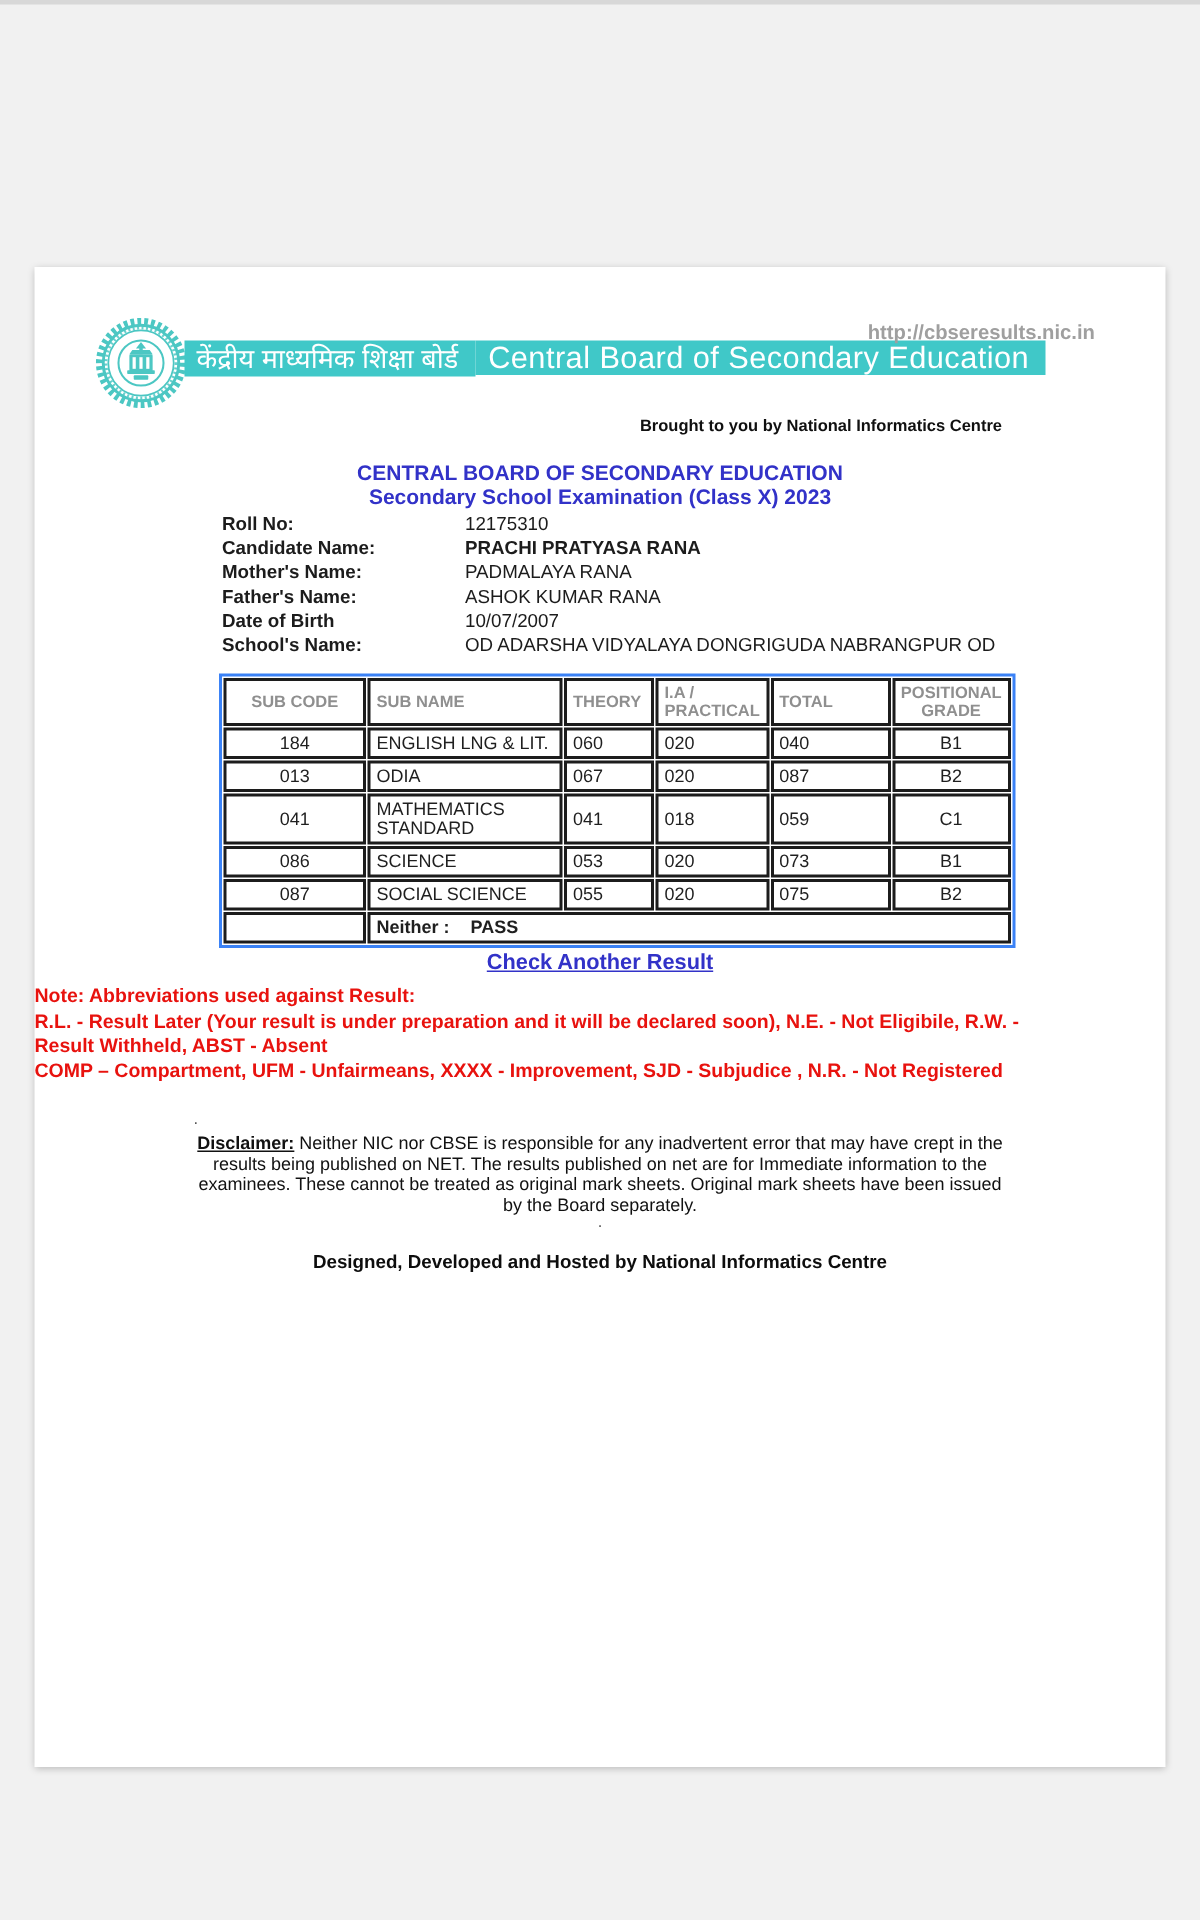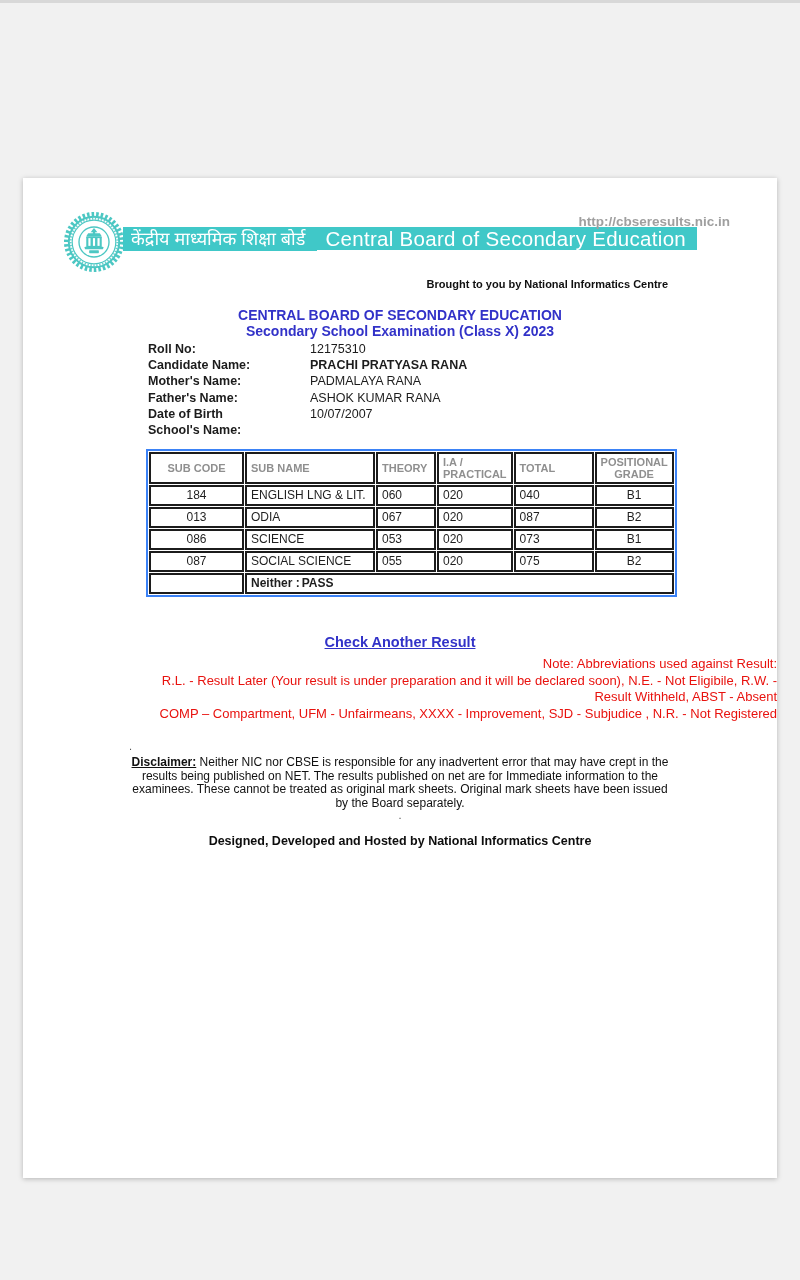--- a/index.html
+++ b/index.html
@@ -52,25 +52,25 @@
   }
   table.marks td { font-size:12px; color:#1f1f1f; line-height:13px; height:18px; }
   .c0 { width:95px; text-align:center; }
   .c1 { width:130px; text-align:left; }
   .c2 { width:60px; text-align:left; }
   .c3 { width:70px; text-align:left; }
   .c4 { width:80px; text-align:left; }
   .c5 { width:72px; text-align:center; }
   td.result-cell { color:#9a9a9a; font-weight:bold; font-size:12.5px; height:21px; }
   td.result-blank { height:21px; }
-  .result-value { margin-left:2px; }
+  .result-value { margin-left:14px; }
   
   .check-link-wrap { position:absolute; top:455px; left:0; width:100%; text-align:center; }
   .check-link { color:var(--blue); font-size:14.5px; font-weight:bold; text-decoration:underline; }
-  .notes { position:absolute; top:478px; left:0; width:100%; text-align:right; color:var(--red); font-weight:normal; font-size:13px; line-height:16.6px;padding-left:35px; }
+  .notes { position:absolute; top:478px; left:0; width:100%; text-align:left; color:var(--red); font-weight:bold; font-size:13px; line-height:16.6px; }
   
   .stray-dot-1 { position:absolute; top:562px; left:106px; font-size:11px; color:#555; }
   .disclaimer { position:absolute; top:578px; left:50%; transform:translateX(-50%); width:548px; text-align:center; font-size:12px; line-height:13.6px; color:#111; }
   .disclaimer-label { font-weight:bold;text-decoration:underline; }
   .stray-dot-2 { position:absolute; top:631px; left:0; width:100%; text-align:center; font-size:11px; color:#555; }
   .footer-credit { position:absolute; top:656px; left:0; width:100%; text-align:center; font-size:12.5px; font-weight:bold; color:#0d0d0d; }
 </style>
 </head>
 <body>
 
@@ -132,20 +132,21 @@
       <div class="field-row">
         <span class="field-label">Father's Name:</span>
         <span class="field-value">ASHOK KUMAR RANA</span>
       </div>
       <div class="field-row">
         <span class="field-label">Date of Birth</span>
         <span class="field-value">10/07/2007</span>
       </div>
       <div class="field-row">
         <span class="field-label">School's Name:</span>
+        <span class="field-value">OD ADARSHA VIDYALAYA DONGRIGUDA NABRANGPUR OD</span>
       </div>
     </div>
 
   <div class="marks-table-wrap">
     <table class="marks">
       <thead>
           <tr>
             <th class="c0">SUB CODE</th>
             <th class="c1">SUB NAME</th>
             <th class="c2">THEORY</th>
@@ -163,20 +164,28 @@
             <td class="c4">040</td>
             <td class="c5">B1</td>
           </tr>
           <tr>
             <td class="c0">013</td>
             <td class="c1">ODIA</td>
             <td class="c2">067</td>
             <td class="c3">020</td>
             <td class="c4">087</td>
             <td class="c5">B2</td>
+          </tr>
+          <tr>
+            <td class="c0">041</td>
+            <td class="c1">MATHEMATICS STANDARD</td>
+            <td class="c2">041</td>
+            <td class="c3">018</td>
+            <td class="c4">059</td>
+            <td class="c5">C1</td>
           </tr>
           <tr>
             <td class="c0">086</td>
             <td class="c1">SCIENCE</td>
             <td class="c2">053</td>
             <td class="c3">020</td>
             <td class="c4">073</td>
             <td class="c5">B1</td>
           </tr>
           <tr>

